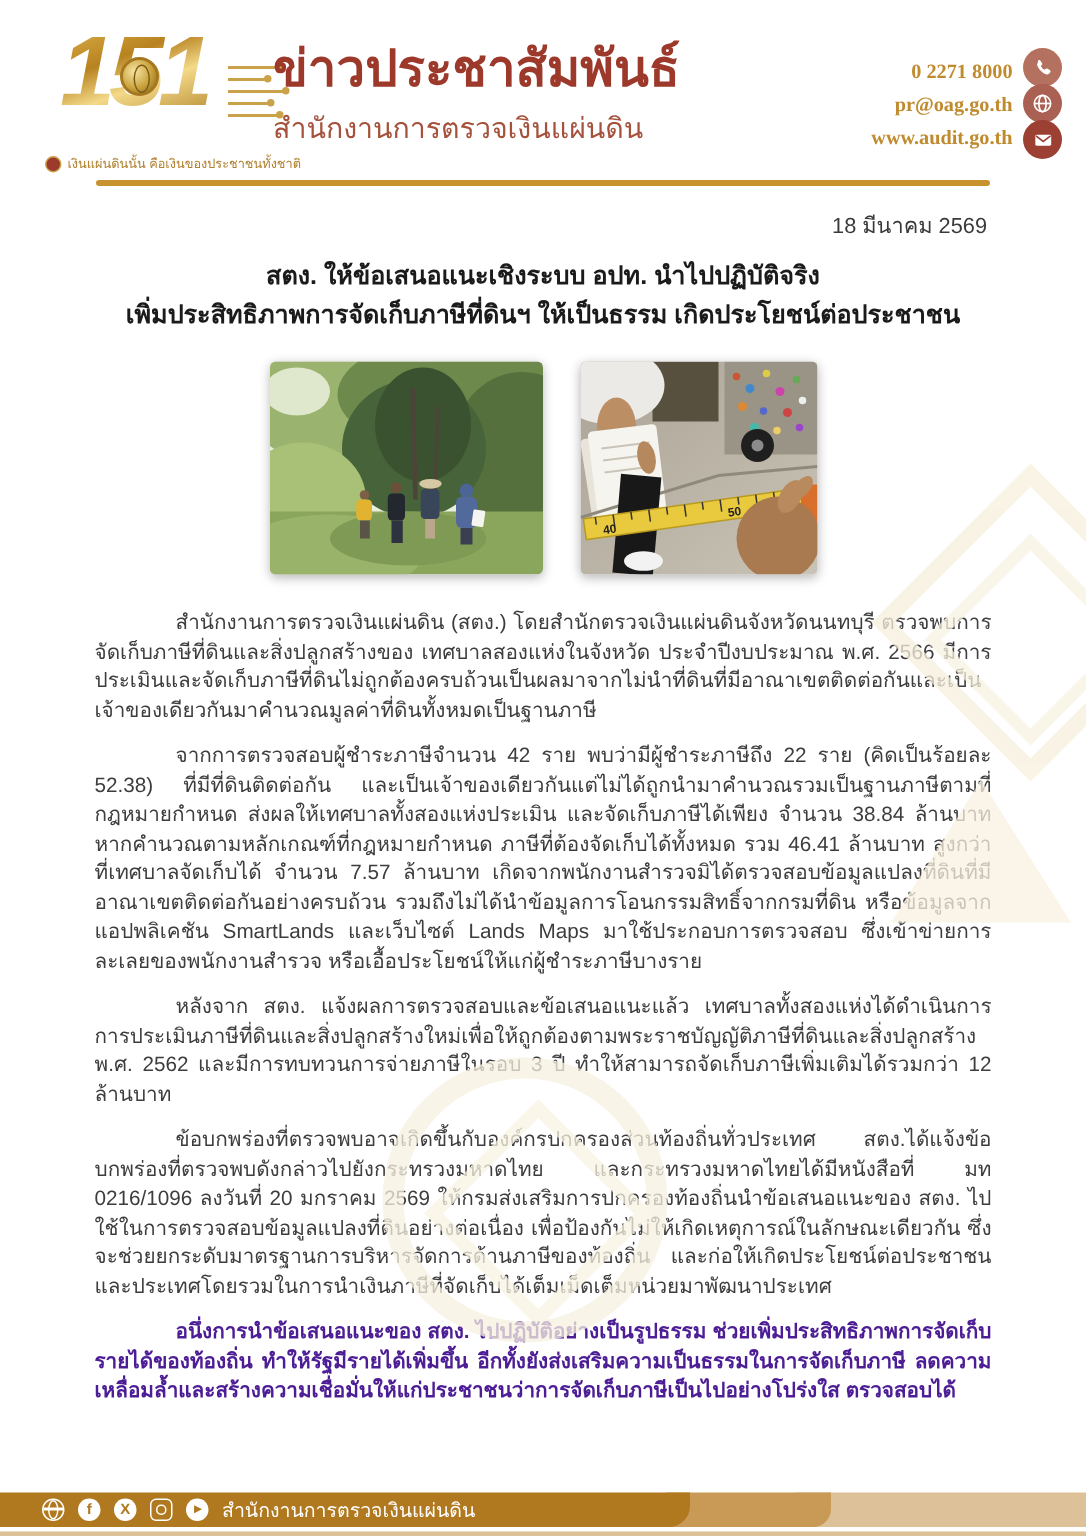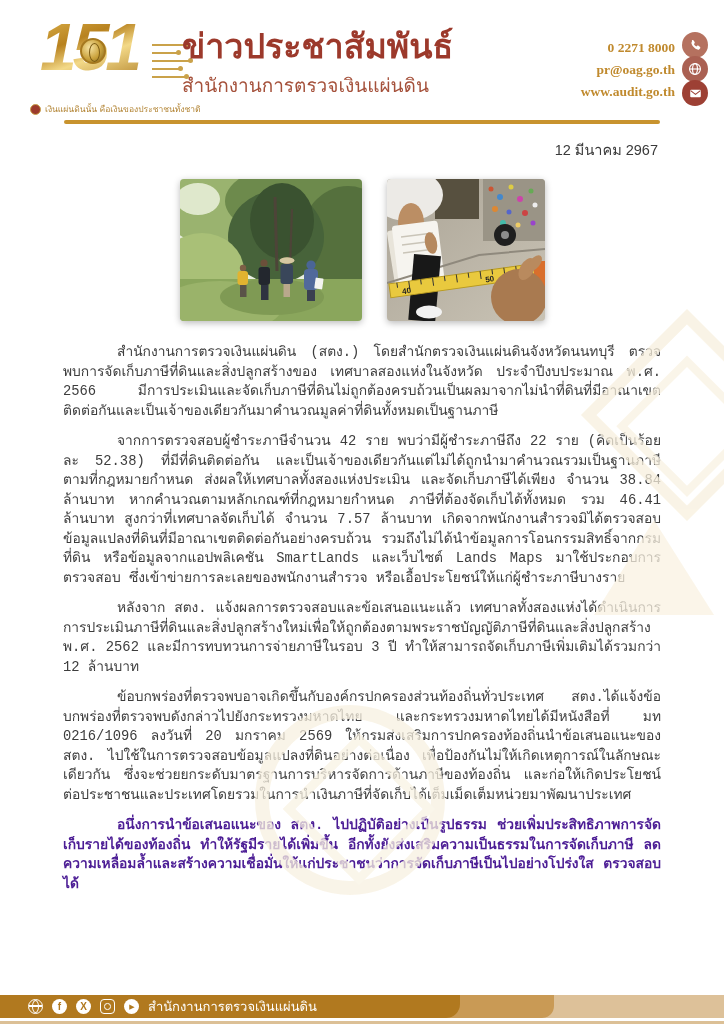--- a/index.html
+++ b/index.html
@@ -63,21 +63,21 @@
   
   .rule { margin:8px 64px 0 64px; height:4px; background:#c8932e; border-radius:2px; }
   .date-row { text-align:right; padding-right:66px; margin-top:14px; font-size:14.5px; color:#3a3a3a; }
   .doc-title { text-align:center; margin-top:10px; font-size:16.8px; font-weight:bold;
     color:#1b1b1b; line-height:26px; }
   
   .photos { display:flex; justify-content:center; gap:25px; margin-top:18px; height:142px; }
   .photo { border-radius:4px; box-shadow:0 2px 7px rgba(0,0,0,.28); overflow:hidden; background:#ddd; }
   .photo svg { display:block; }
   
-  .body-text { margin:22px 63px 0 63px;font-family:Liberation Mono, monospace; }
+  .body-text { margin:22px 63px 0 63px; }
   .body-text p { font-size:13.8px; line-height:19.5px; text-align:justify; text-indent:54px;
     margin-bottom:11px; color:#3d3d3d; overflow-wrap:anywhere; }
   .body-text p.strong { font-weight:bold; color:#4c1d95; }
   
   .motto { position:absolute; left:0; right:0; bottom:36px; text-align:center;
     font-size:27px; font-weight:bold; color:#cf9182; word-spacing:16px; }
   
   .footer { position:absolute; left:0; right:0; bottom:0; height:29px; }
   .footer-line { position:absolute; bottom:0; left:0; right:0; height:3px; background:#dcc096; }
   .fblock { position:absolute; top:0; height:23px; }
@@ -150,22 +150,26 @@
               <rect x="1.5" y="3.5" width="13" height="9" rx="1.2" fill="#fff"></rect>
               <path d="M2 4.5l6 4.5 6-4.5" stroke="#9d4034" stroke-width="1.3" fill="none"></path>
             </svg>
         </div>
       </div>
     </div>
   </div>
 
   <div class="rule"></div>
 
-  <div class="date-row">12 มีนาคม 2967</div>
-
+  <div class="date-row">18 มีนาคม 2569</div>
+
+  <div class="doc-title">
+    <div>สตง. ให้ข้อเสนอแนะเชิงระบบ อปท. นำไปปฏิบัติจริง</div>
+    <div>เพิ่มประสิทธิภาพการจัดเก็บภาษีที่ดินฯ ให้เป็นธรรม เกิดประโยชน์ต่อประชาชน</div>
+  </div>
 
   <div class="photos">
     <div class="photo">
       <svg width="182" height="142" viewBox="0 0 182 142">
         <rect width="182" height="142" fill="#e9efdf"></rect>
         <ellipse cx="30" cy="28" rx="45" ry="38" fill="#9ab36f"></ellipse>
         <ellipse cx="120" cy="22" rx="75" ry="38" fill="#6d8a4c"></ellipse>
         <ellipse cx="168" cy="62" rx="48" ry="55" fill="#55703d"></ellipse>
         <ellipse cx="96" cy="58" rx="48" ry="46" fill="#47633a"></ellipse>
         <ellipse cx="102" cy="42" rx="32" ry="38" fill="#3a5230"></ellipse>

